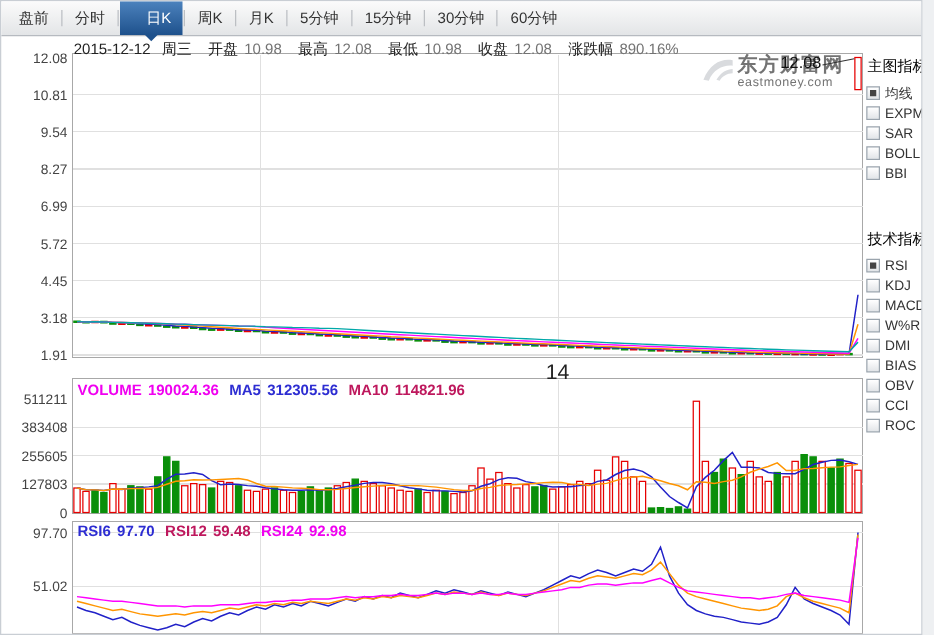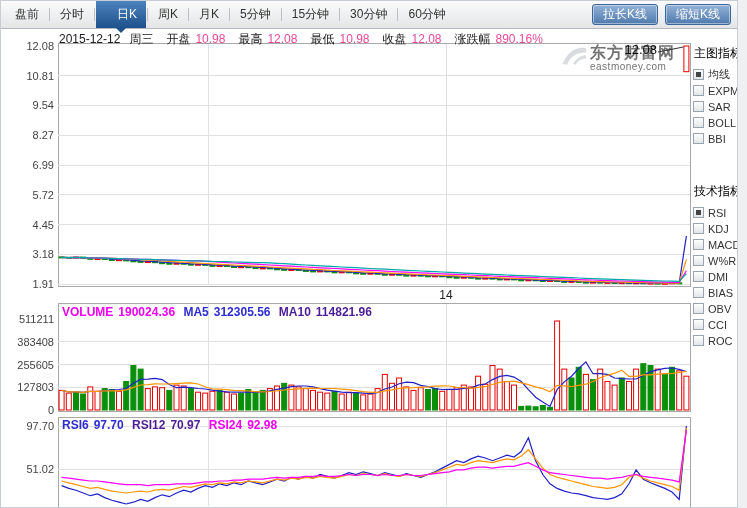--- a/index.html
+++ b/index.html
@@ -20,36 +20,36 @@
   .kbtns{position:absolute;right:6px;top:3px;display:flex;gap:7px;}
   .kbtns button{height:21px;padding:0 10px;font-size:12px;color:#fff;cursor:pointer;
        font-family:inherit;background:linear-gradient(#93b1d6,#4e7aad);
        border:1px solid #3a669b;border-radius:3px;box-shadow:inset 0 0 0 1px rgba(255,255,255,.45);}
   
   .infobar{position:absolute;left:58px;top:31px;height:14px;line-height:14px;font-size:12px;
            color:#222;white-space:nowrap;z-index:4;}
   .infobar .date{margin-right:9px;}
   .infobar .wd{margin-right:13px;}
   .infobar .lbl{margin-right:5px;}
-  .infobar .val{color:#ec4899;margin-right:13px;}
+  .infobar .val{color:#737373;margin-right:13px;}
   
   .watermark{position:absolute;left:560px;top:43px;width:140px;display:flex;align-items:flex-start;
              color:#737373;z-index:1;}
   .watermark .wm-txt{margin-left:3px;}
   .wm1{font-size:16px;font-weight:bold;letter-spacing:1px;line-height:18px;}
   .wm2{font-size:10px;line-height:10px;letter-spacing:.5px;}
   .anno{position:absolute;left:612px;top:41px;width:44px;text-align:right;font-size:13px;
         color:#111;z-index:3;}
-  .xlabel{position:absolute;left:425px;top:287px;width:40px;text-align:center;font-size:12px;
+  .xlabel{position:absolute;left:425px;top:287px;width:40px;text-align:center;font-size:17px;
           color:#222;z-index:3;}
   .ph{position:absolute;font-size:12px;font-weight:bold;white-space:nowrap;z-index:3;}
   .ph span{margin-right:5px;}
   .ph-vol{left:61px;top:304px;}
   .ph-rsi{left:61px;top:417px;}
-  .h-magenta{color:#f000f0;} .h-blue{color:#2d2dd2;} .h-orange{color:#4c1d95;}
+  .h-magenta{color:#f000f0;} .h-blue{color:#2d2dd2;} .h-orange{color:#be185d;}
   
   .sidebar{position:absolute;left:692px;top:42px;width:54px;bottom:0;z-index:3;}
   .sb-group{position:absolute;left:0;right:0;}
   .sb-main{top:2px;} .sb-tech{top:140px;}
   .sb-header{font-size:12px;color:#000;margin:0 0 5px 1px;}
   .sb-row{display:flex;align-items:center;height:15px;margin-bottom:1px;font-size:11px;
           color:#333;cursor:pointer;}
   .box{width:9px;height:9px;border:1px solid #9aa4ad;background:linear-gradient(#fff,#e2e5e8);
        margin-right:4px;position:relative;flex:none;}
   .sb-row.on .box::after{content:"";position:absolute;left:2px;top:2px;width:5px;height:5px;
@@ -73,24 +73,20 @@
       <div class="tab-div"></div>
       <div class="tab">月K</div>
       <div class="tab-div"></div>
       <div class="tab">5分钟</div>
       <div class="tab-div"></div>
       <div class="tab">15分钟</div>
       <div class="tab-div"></div>
       <div class="tab">30分钟</div>
       <div class="tab-div"></div>
       <div class="tab">60分钟</div>
-    </div>
-    <div class="kbtns">
-      <button>拉长K线</button>
-      <button>缩短K线</button>
     </div>
   </div>
 
   <div class="infobar">
     <span class="date">2015-12-12</span><span class="wd">周三</span><span class="lbl">开盘</span><span class="val">10.98</span><span class="lbl">最高</span><span class="val">12.08</span><span class="lbl">最低</span><span class="val">10.98</span><span class="lbl">收盘</span><span class="val">12.08</span><span class="lbl">涨跌幅</span><span class="val">890.16%</span>
   </div>
 
   <div class="watermark">
     <svg width="26" height="24" viewBox="0 0 30 26">
       <path d="M2 22 C8 7 19 2 29 4 L29 9 C21 8 11 12 7 23 Z" fill="#d9dbde"></path>
@@ -334,21 +330,21 @@
   <div class="xlabel">14</div>
 
   <div class="ph ph-vol">
     <span class="h-magenta">VOLUME</span><span class="h-magenta">190024.36</span>
     <span class="h-blue">MA5</span><span class="h-blue">312305.56</span>
     <span class="h-orange">MA10</span><span class="h-orange">114821.96</span>
   </div>
 
   <div class="ph ph-rsi">
     <span class="h-blue">RSI6</span><span class="h-blue">97.70</span>
-    <span class="h-orange">RSI12</span><span class="h-orange">70.97</span>
+    <span class="h-orange">RSI12</span><span class="h-orange">59.48</span>
     <span class="h-magenta">RSI24</span><span class="h-magenta">92.98</span>
   </div>
 
   <div class="sidebar">
     <div class="sb-group sb-tech">
       <div class="sb-header">技术指标</div>
       <div class="sb-row on">
           <span class="box"></span>
           <span>RSI</span>
         </div>

